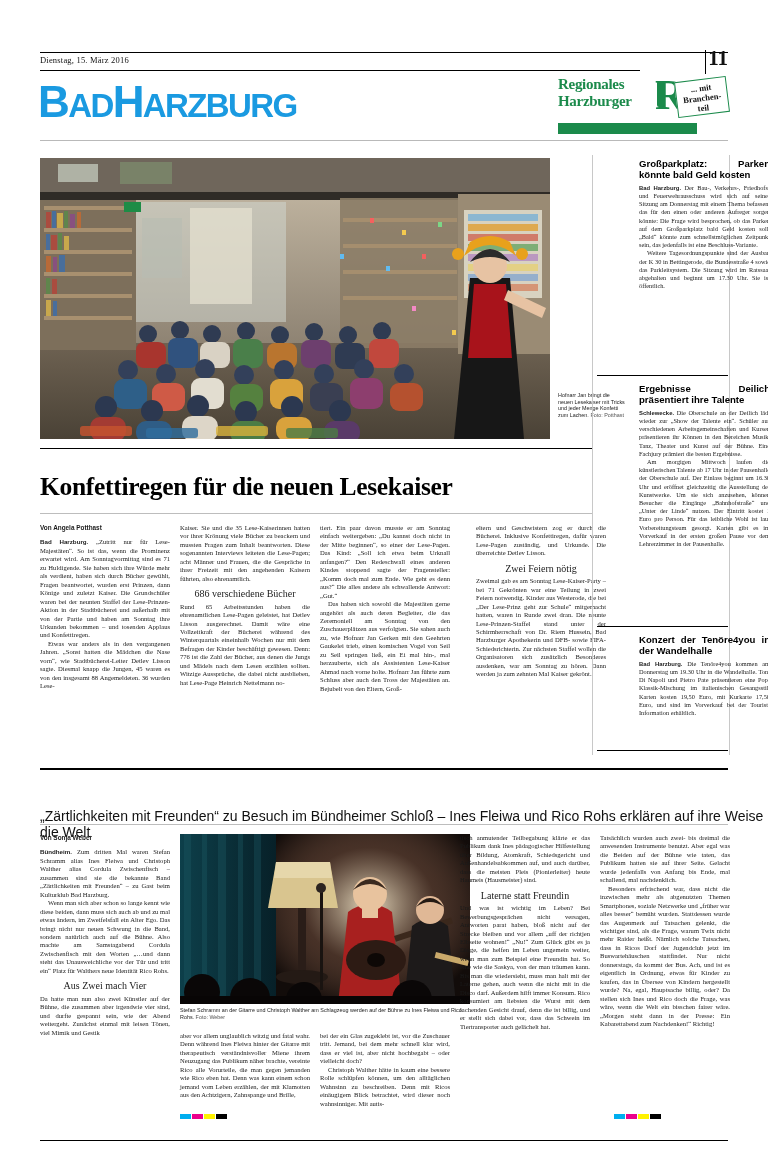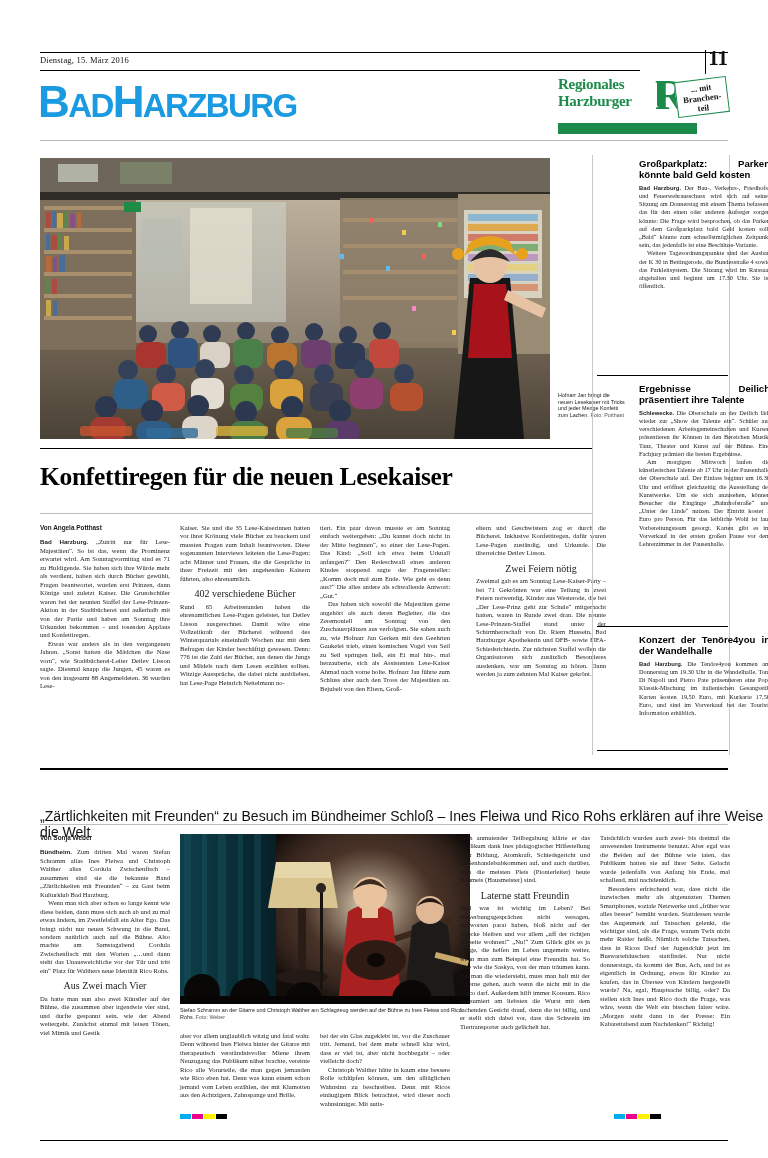--- a/index.html
+++ b/index.html
@@ -121,21 +121,21 @@
     font-size: 10px; font-weight: normal;
     text-align: center; margin: 7px 0 4px 0; text-indent: 0;
   }
   .byline {
     font-family: "Liberation Sans", sans-serif;
     font-weight: bold; font-size: 6.4px; margin-bottom: 6px; text-indent: 0;
   }
 
   
   .art1-head {
-    position: absolute; left: 40px; top: 447px;
+    position: absolute; left: 40px; top: 457px;
     font-family: "Liberation Serif", serif;
     font-weight: bold; font-size: 25.5px;
     letter-spacing: -.3px; line-height: 1;
     color: #000;
   }
   .art1-sub {
     position: absolute; left: 40px; top: 493px;
     font-family: "Liberation Sans", sans-serif;
     font-size: 9px; color: #111;
   }
@@ -406,21 +406,21 @@
   <div class="hrule-thin" style="left:40px; top:513px; width:552px;"></div>
 
   <div class="body-col" style="left:40px; top:524px; width:130px; height:232px;">
     <div class="byline">Von Angela Potthast</div>
     <p class="first"><span class="kicker">Bad Harzburg.</span><span> „Zutritt nur für Lese-Majestäten“. So ist das, wenn die Prominenz erwartet wird. Am Sonntagvormittag sind es 71 zu Huldigende. Sie haben sich ihre Würde mehr als verdient, haben sich durch Bücher gewühlt, Fragen beantwortet, wurden erst Prinzen, dann Könige und zuletzt Kaiser. Die Grundschüler waren bei der neunten Staffel der Lese-Prinzen-Aktion in der Stadtbücherei und außerhalb mit von der Partie und haben am Sonntag ihre Urkunden bekommen – und tosenden Applaus und Konfettiregen.</span></p>
     <p>Etwas war anders als in den vergangenen Jahren. „Sonst hatten die Mädchen die Nase vorn“, wie Stadtbücherei-Leiter Detlev Lisson sagte. Diesmal knapp die Jungen, 45 waren es von den insgesamt 88 Angemeldeten. 36 wurden Lese-</p>
   </div>
 
   <div class="body-col" style="left:180px; top:524px; width:130px; height:232px;">
     <p class="first">Kaiser. Sie und die 35 Lese-Kaiserinnen hatten vor ihrer Krönung viele Bücher zu beackern und mussten Fragen zum Inhalt beantworten. Diese sogenannten Interviews leiteten die Lese-Pagen; acht Männer und Frauen, die die Gespräche in ihrer Freizeit mit den angehenden Kaisern führten, also ehrenamtlich.</p>
-    <div class="subhead">402 verschiedene Bücher</div>
+    <div class="subhead">686 verschiedene Bücher</div>
     <p class="first">Rund 65 Arbeitsstunden haben die ehrenamtlichen Lese-Pagen geleistet, hat Detlev Lisson ausgerechnet. Damit wäre eine Vollzeitkraft der Bücherei während des Winterquartals eineinhalb Wochen nur mit dem Befragen der Kinder beschäftigt gewesen. Denn: 776 ist die Zahl der Bücher, aus denen die Jungs und Mädels nach dem Lesen erzählen sollten. Witzige Aussprüche, die dabei nicht ausblieben, hat Lese-Page Heinrich Nettelmann no-</p>
   </div>
 
   <div class="body-col" style="left:320px; top:524px; width:130px; height:232px;">
     <p class="first">tiert. Ein paar davon musste er am Sonntag einfach weitergeben: „Du kannst doch nicht in der Mitte beginnen“, so einer der Lese-Pagen. Das Kind: „Soll ich etwa beim Urknall anfangen?“ Den Redeschwall eines anderen Kindes stoppend sagte der Fragensteller: „Komm doch mal zum Ende. Wie geht es denn aus?“ Die alles andere als schwallende Antwort: „Gut.“</p>
     <p>Das haben sich sowohl die Majestäten gerne angehört als auch deren Begleiter, die das Zeremoniell am Sonntag von den Zuschauerplätzen aus verfolgten. Sie sahen auch zu, wie Hofnarr Jan Gerken mit den Geehrten Gaukelei trieb, einen komischen Vogel von Seil zu Seil springen ließ, ein Ei mal hin-, mal herzauberte, sich als Assistenten Lese-Kaiser Ahmad nach vorne holte. Hofnarr Jan führte zum Schluss aber auch den Tross der Majestäten an. Bejubelt von den Eltern, Groß-</p>
   </div>
 
   <div class="body-col" style="left:476px; top:524px; width:130px; height:232px;">
     <p class="first">eltern und Geschwistern zog er durch die Bücherei. Inklusive Konfettiregen, dafür waren Lese-Pagen zuständig, und Urkunde. Die überreichte Detlev Lisson.</p>

